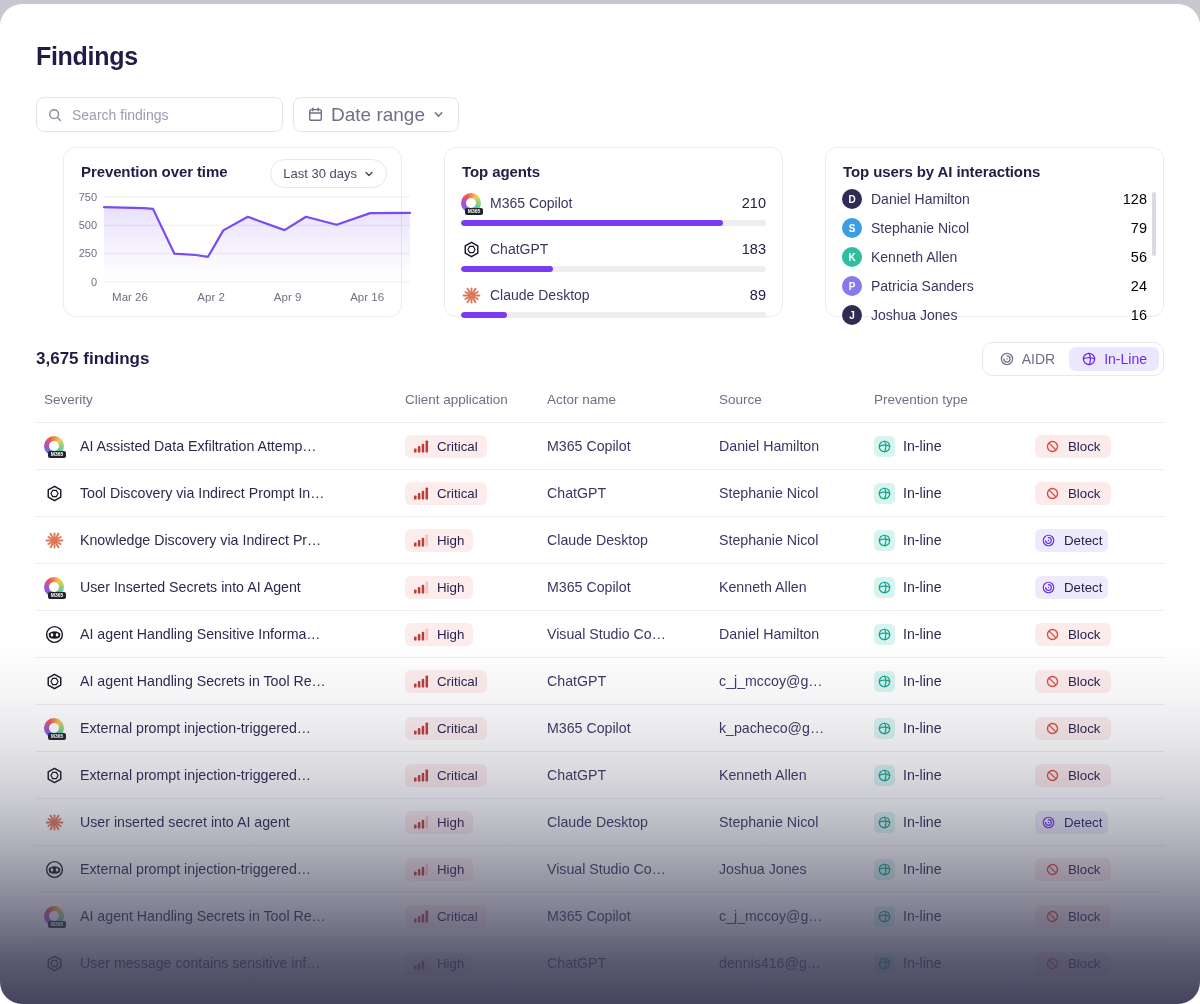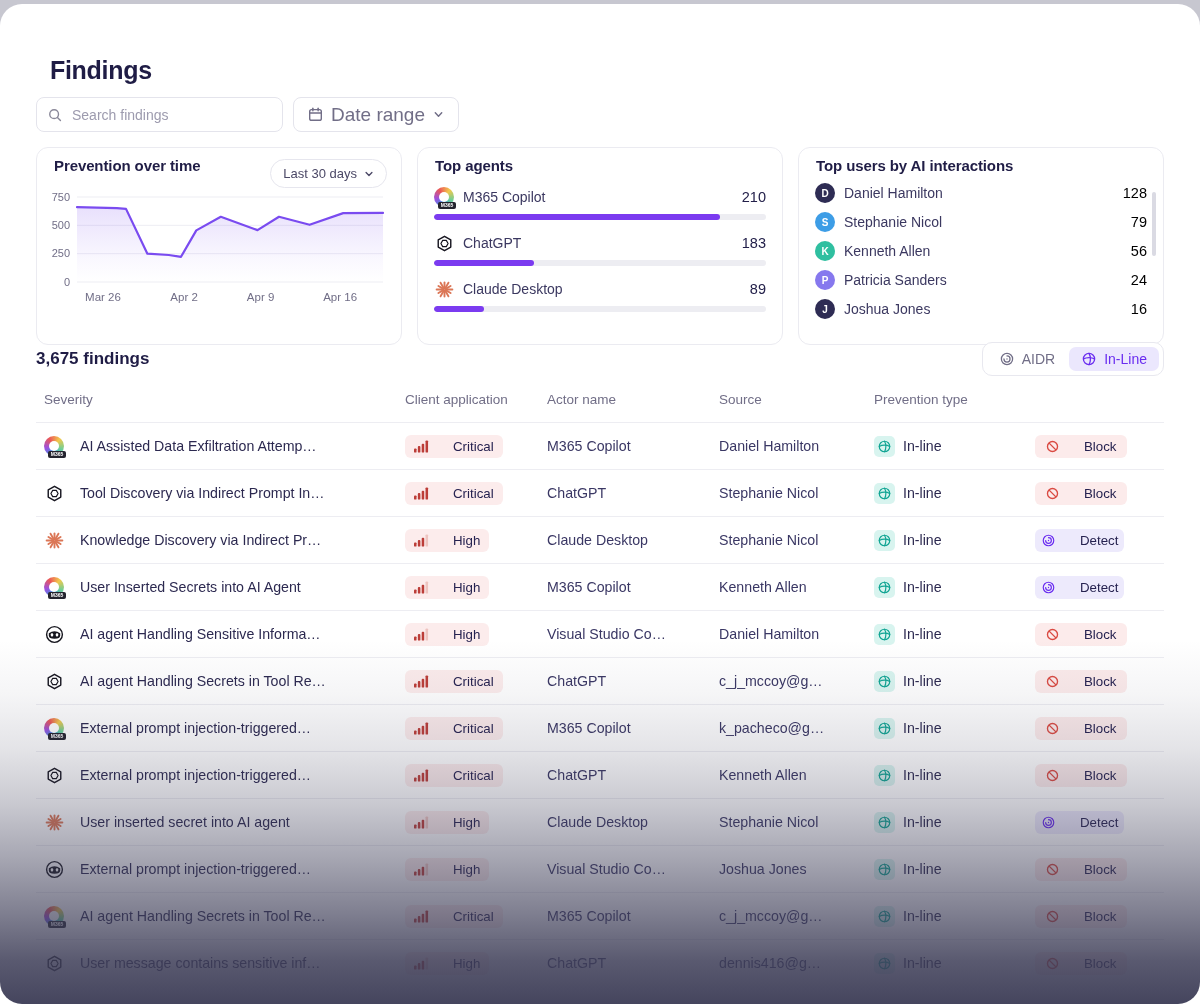--- a/index.html
+++ b/index.html
@@ -6,35 +6,35 @@
     font-family:"Liberation Sans",sans-serif;background:#ffffff;position:relative;}
   .backdrop{position:absolute;top:0;left:0;right:0;height:34px;background:#c7c7d0;}
   .app{position:absolute;top:4px;left:0;width:1200px;height:1000px;background:#fff;
     border-radius:22px;overflow:hidden;z-index:1;}
   .fade-overlay{position:absolute;left:0;top:640px;width:1200px;height:364px;z-index:5;
     pointer-events:none;border-radius:0 0 22px 22px;
     background:linear-gradient(180deg,
       rgba(61,61,87,0) 0%, rgba(61,61,87,0.05) 15%, rgba(61,61,87,0.14) 30%,
       rgba(61,61,87,0.28) 45%, rgba(61,61,87,0.46) 60%, rgba(61,61,87,0.66) 75%,
       rgba(61,61,87,0.85) 88%, rgba(61,61,87,0.96) 100%);}
-  h1{position:absolute;top:38px;left:36px;margin:14px;font-size:25px;font-weight:700;color:#1f1c45;letter-spacing:-0.3px;}
+  h1{position:absolute;top:38px;left:36px;margin:0;font-size:25px;font-weight:700;color:#1f1c45;letter-spacing:-0.3px;}
   
   .toolbar{position:absolute;top:93px;left:36px;display:flex;gap:10px;}
   .search-box{width:247px;height:35px;box-sizing:border-box;border:1px solid #e4e4ec;border-radius:8px;
     display:flex;align-items:center;gap:8px;padding:4px 11px;background:#fff;}
   .search-box input{border:none;outline:none;font-size:14px;color:#3a3763;width:100%;
     font-family:"Liberation Sans",sans-serif;background:transparent;}
   .search-box input::placeholder{color:#9d9bae;}
   .date-btn{height:35px;box-sizing:border-box;border:1px solid #e4e4ec;border-radius:8px;background:#fff;
     display:flex;align-items:center;gap:8px;padding:0 14px;color:#716e87;font-size:19px;cursor:pointer;
     font-family:"Liberation Sans",sans-serif;}
   
   .cards{position:absolute;top:143px;left:36px;width:1128px;display:flex;gap:15px;}
-  .card{flex:1;height:198px;box-sizing:border-box;border:1px solid #ebebf1;border-radius:12px;
-    padding:8px 16px;position:relative;background:#fff;}
+  .card{flex:1;height:170px;box-sizing:border-box;border:1px solid #ebebf1;border-radius:12px;
+    padding:14px 16px;position:relative;background:#fff;margin-left:27px;}
   .card h2{margin:1px 0 0 1px;font-size:15px;font-weight:700;color:#201d46;letter-spacing:-0.1px;}
   .range-pill{position:absolute;top:11px;right:14px;display:flex;align-items:center;gap:7px;
     border:1px solid #e6e6ee;border-radius:16px;background:#fff;padding:6px 12px;
     font-size:13px;color:#4b4866;cursor:pointer;font-family:"Liberation Sans",sans-serif;}
   .chart-wrap{position:absolute;left:12px;top:42px;width:340px;height:118px;}
   
   .agent{margin-top:13px;}
   .agent-line{display:flex;align-items:center;gap:9px;}
   .agent-name{font-size:14px;color:#3b3860;}
   .agent-value{margin-left:auto;font-size:14.5px;color:#23204a;}
@@ -56,21 +56,21 @@
   .toggle-seg.active{background:#ebe7fd;color:#6a2df0;}
   
   .table{position:absolute;top:388px;left:36px;width:1128px;}
   .thead,.trow{display:grid;grid-template-columns:361px 142px 172px 155px 161px auto;
     box-sizing:border-box;padding-left:8px;align-items:center;}
   .thead{color:#716e87;font-size:13.5px;padding-bottom:15px;}
   .trow{height:47px;border-top:1px solid #ededf2;}
   .f-cell{display:flex;align-items:center;gap:16px;}
   .f-text{font-size:14.2px;color:#2c2950;}
   .cell-text{font-size:14.2px;color:#3a3764;}
-  .pill{display:inline-flex;align-items:center;gap:24px;border-radius:6px;padding:4px 9px;
+  .pill{display:inline-flex;align-items:center;gap:8px;border-radius:6px;padding:4px 9px;
     font-size:13.3px;color:#262250;width:max-content;}
   .pill.sev{background:#fcecec;}
   .pill.block{background:#fcebeb;padding:4px 10px;}
   .pill.detect{background:#edeafc;padding:4px 6px;}
   .src-cell{display:flex;align-items:center;gap:8px;}
   .src-badge{width:21px;height:21px;border-radius:5px;background:#d8f4ef;display:flex;
     align-items:center;justify-content:center;flex:none;}
   .app-ic{width:20px;height:20px;display:flex;align-items:center;justify-content:center;flex:none;}
   
   .m365-wrap{width:20px;height:20px;position:relative;display:inline-block;flex:none;}

